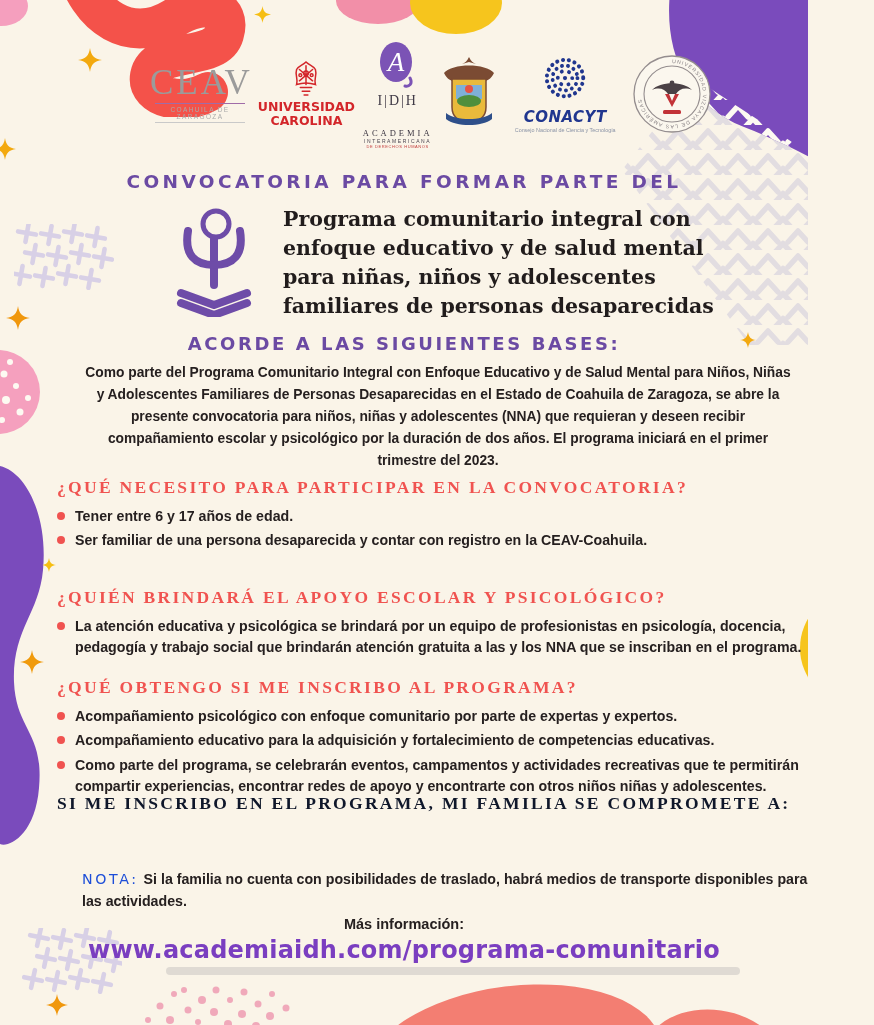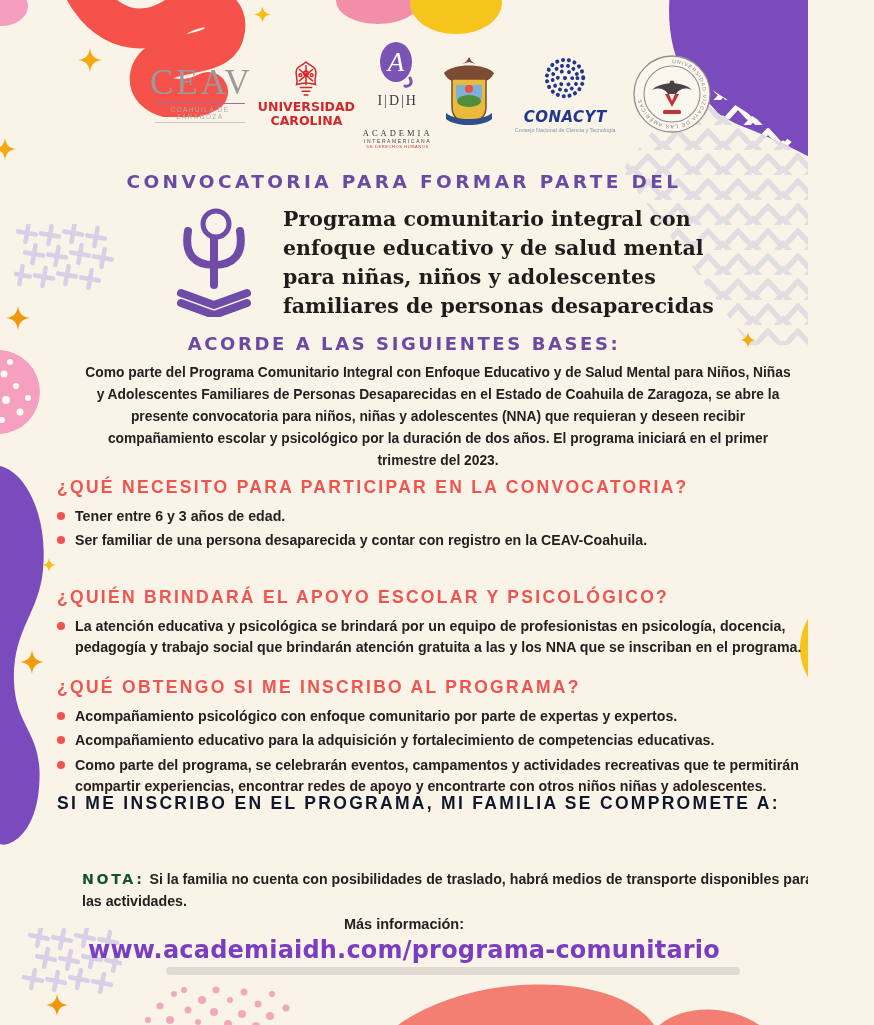--- a/index.html
+++ b/index.html
@@ -23,29 +23,29 @@
   
   .kicker{position:absolute;top:171px;left:0;width:100%;text-align:center;color:#6B4AA3;
           font-family:"DejaVu Sans",sans-serif;font-weight:bold;font-size:18.5px;letter-spacing:3.4px;}
   .program{position:absolute;top:205px;left:167px;width:578px;display:flex;gap:22px;align-items:flex-start;}
   .program-title{font-family:"DejaVu Serif",serif;font-weight:bold;font-size:20.5px;line-height:1.42;color:#211C1C;width:462px;}
   .bases{position:absolute;top:333px;left:0;width:100%;text-align:center;color:#6B4AA3;
          font-family:"DejaVu Sans",sans-serif;font-weight:bold;font-size:18px;letter-spacing:2.6px;}
   .intro{position:absolute;top:362px;left:82px;width:712px;text-align:center;
          font-size:13.8px;font-weight:600;line-height:1.6;}
   .section{position:absolute;left:57px;width:778px;}
-  .section h2{margin:0 0 8px;font-family:Liberation Sans, sans-serif;font-weight:bold;font-size:17.5px;letter-spacing:2.3px;}
+  .section h2{margin:0 0 8px;font-family:Liberation Serif, serif;font-weight:bold;font-size:17.5px;letter-spacing:2.3px;}
   .sec-red h2{color:#F05350;}
   .sec-teal h2{color:#0f172a;}
   .bullet{display:flex;gap:10px;font-size:14.2px;font-weight:600;line-height:1.5;margin-bottom:3px;}
   .dot{flex:0 0 auto;width:8px;height:8px;border-radius:50%;margin-top:6px;}
   .sec-red .dot{background:#F05350;}
   .sec-teal .dot{background:#2EC6A4;}
   .note{position:absolute;top:868px;left:82px;width:738px;font-size:14.2px;font-weight:600;line-height:1.55;}
-  .note-label{font-family:"DejaVu Sans",sans-serif;font-weight:bold;letter-spacing:2.6px;margin-right:5px;color:#14532d;}
+  .note-label{font-family:"DejaVu Sans",sans-serif;font-weight:normal;letter-spacing:2.6px;margin-right:5px;color:#1d4ed8;}
   .more-info{position:absolute;top:916px;left:0;width:100%;text-align:center;font-size:14.5px;font-weight:600;}
   .url{position:absolute;top:936px;left:0;width:100%;text-align:center;display:block;
        font-family:"DejaVu Sans",sans-serif;font-weight:bold;font-size:24px;color:#7A3EC0;text-decoration:none;letter-spacing:0.2px;cursor:pointer;}
   .url-bar{position:absolute;top:967px;left:166px;width:574px;height:8px;border-radius:4px;background:#DFDAD3;}
 </style>
 </head>
 <body>
 
 <div class="poster">
 
@@ -300,21 +300,21 @@
     <div class="program-title">Programa comunitario integral con enfoque educativo y de salud mental para niñas, niños y adolescentes familiares de personas desaparecidas</div>
   </div>
 
   <div class="bases">ACORDE A LAS SIGUIENTES BASES:</div>
   <div class="intro">Como parte del Programa Comunitario Integral con Enfoque Educativo y de Salud Mental para Niños, Niñas y Adolescentes Familiares de Personas Desaparecidas en el Estado de Coahuila de Zaragoza, se abre la presente convocatoria para niños, niñas y adolescentes (NNA) que requieran y deseen recibir compañamiento escolar y psicológico por la duración de dos años. El programa iniciará en el primer trimestre del 2023.</div>
 
   <div class="section sec-red" style="top:477px;">
     <h2>¿QUÉ NECESITO PARA PARTICIPAR EN LA CONVOCATORIA?</h2>
     <div class="bullet">
         <span class="dot"></span>
-        <span>Tener entre 6 y 3 años de edad.</span>
+        <span>Tener entre 6 y 17 años de edad.</span>
       </div>
     <div class="bullet">
         <span class="dot"></span>
         <span>Ser familiar de una persona desaparecida y contar con registro en la CEAV-Coahuila.</span>
       </div>
   </div>
 
   <div class="section sec-red" style="top:587px;">
     <h2>¿QUIÉN BRINDARÁ EL APOYO ESCOLAR Y PSICOLÓGICO?</h2>
     <div class="bullet">

